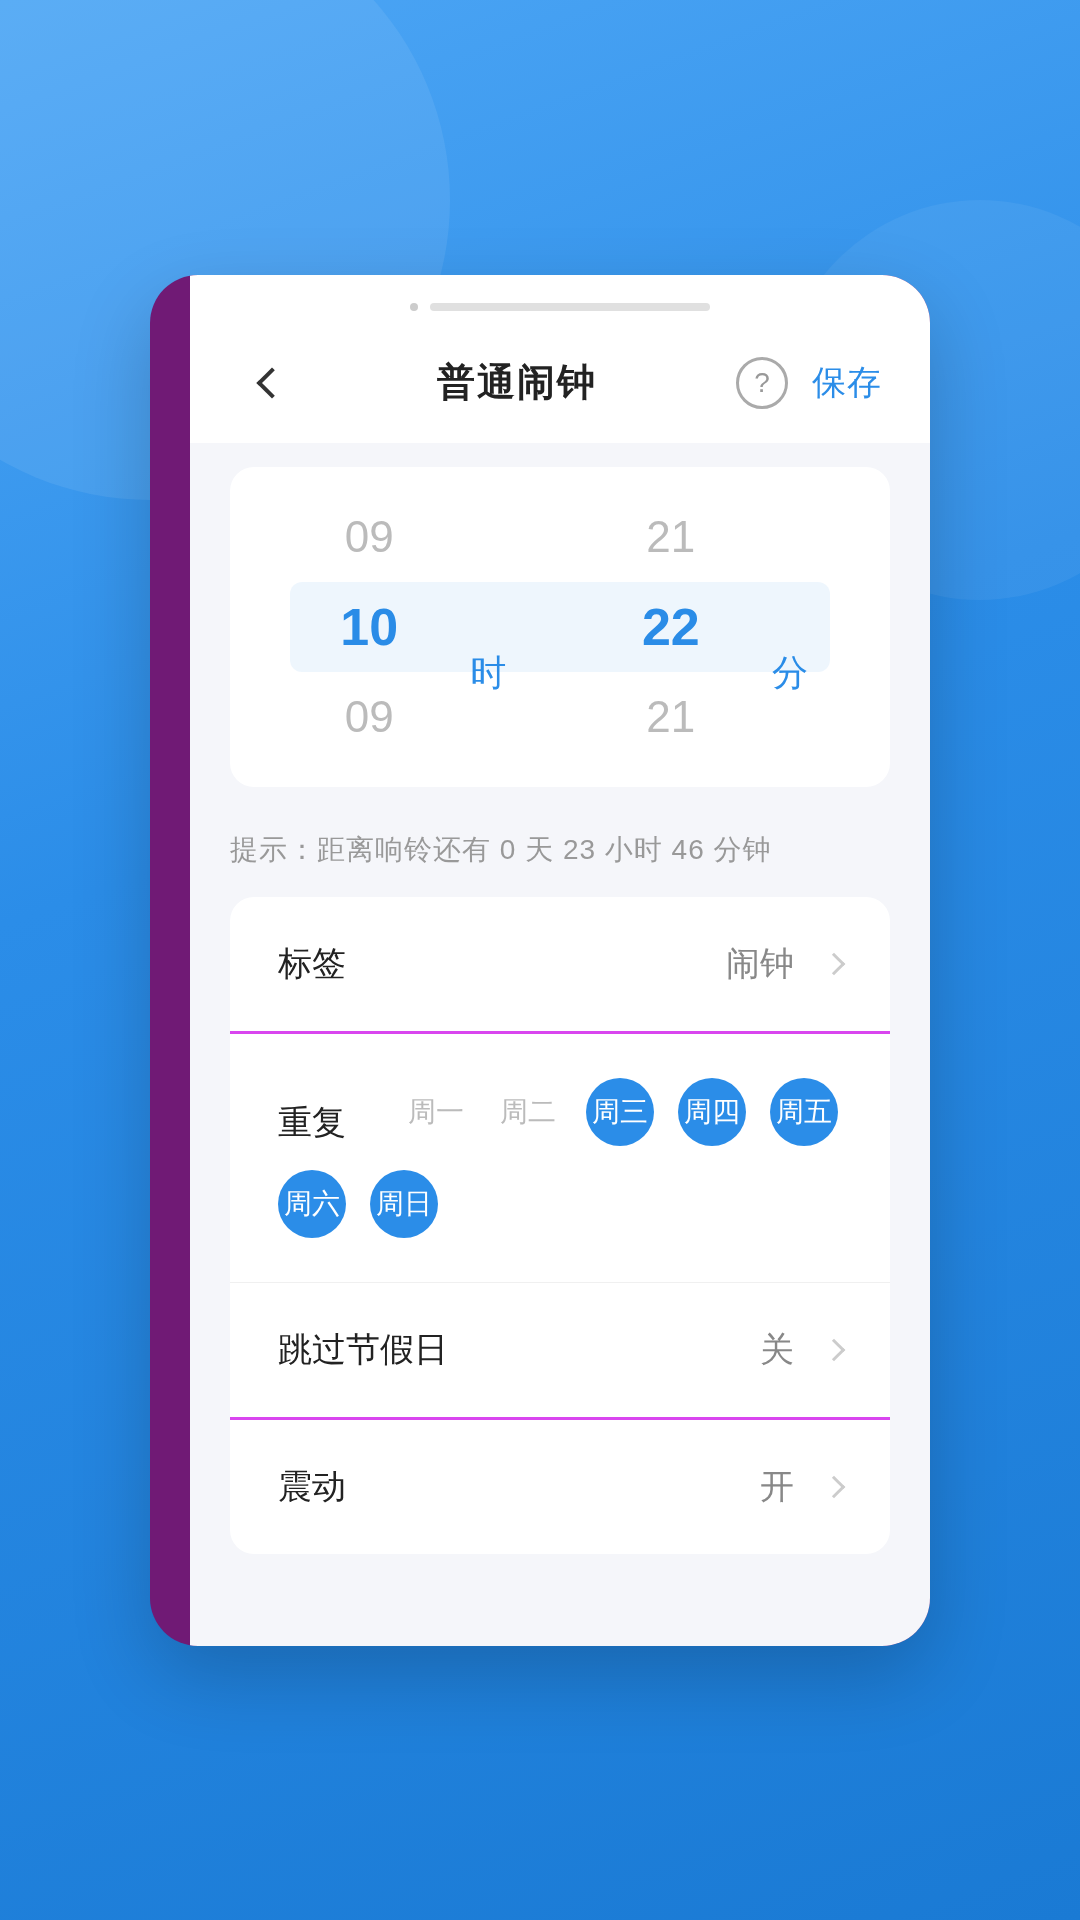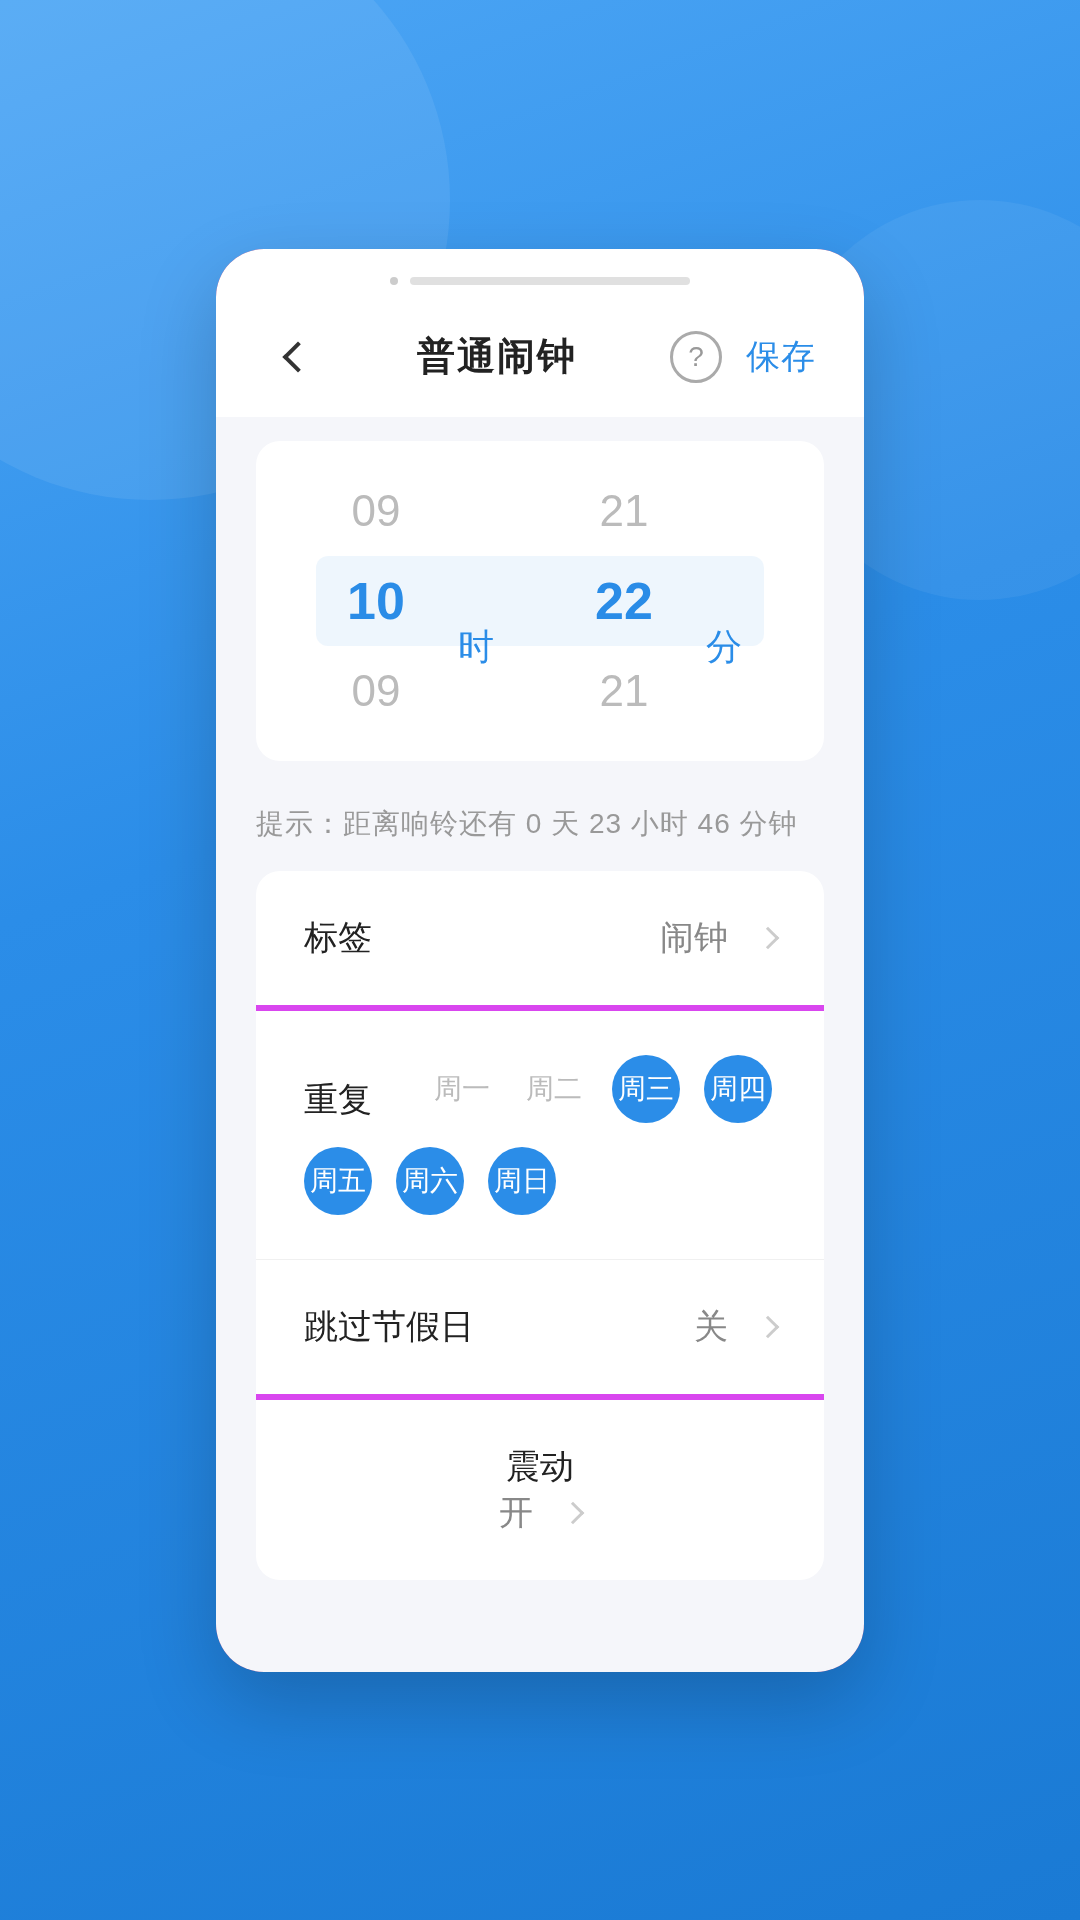--- a/index.html
+++ b/index.html
@@ -33,27 +33,28 @@
       position: absolute;
       width: 400px;
       height: 400px;
       border-radius: 50%;
       background: rgba(255,255,255,0.06);
       top: 200px;
       right: -100px;
     }
 
     .phone-container {
-      width: 648px;
+      width: 780px;
       background: #701a75;
       border-radius: 48px;
       overflow: hidden;
       box-shadow: 0 30px 80px rgba(0,0,0,0.2);
       position: relative;
       z-index: 10;
+      padding-left: 40px;
     }
 
     
     .status-bar {
       display: flex;
       align-items: center;
       justify-content: center;
       padding: 28px 40px 12px;
       background: #fff;
     }
@@ -230,26 +231,25 @@
       margin: 0 40px 32px;
       border-radius: 24px;
       overflow: hidden;
     }
 
     .settings-row {
       display: flex;
       align-items: center;
       justify-content: space-between;
       padding: 44px 48px;
-      border-bottom: 6px solid #d946ef;
+      border-bottom: 3px solid #d946ef;
     }
 
     .settings-row:last-child {
       border-bottom: none;
-      flex-direction: column;
     }
 
     .row-label {
       font-size: 34px;
       color: #222;
       font-weight: 500;
     }
 
     .row-value {
       display: flex;

